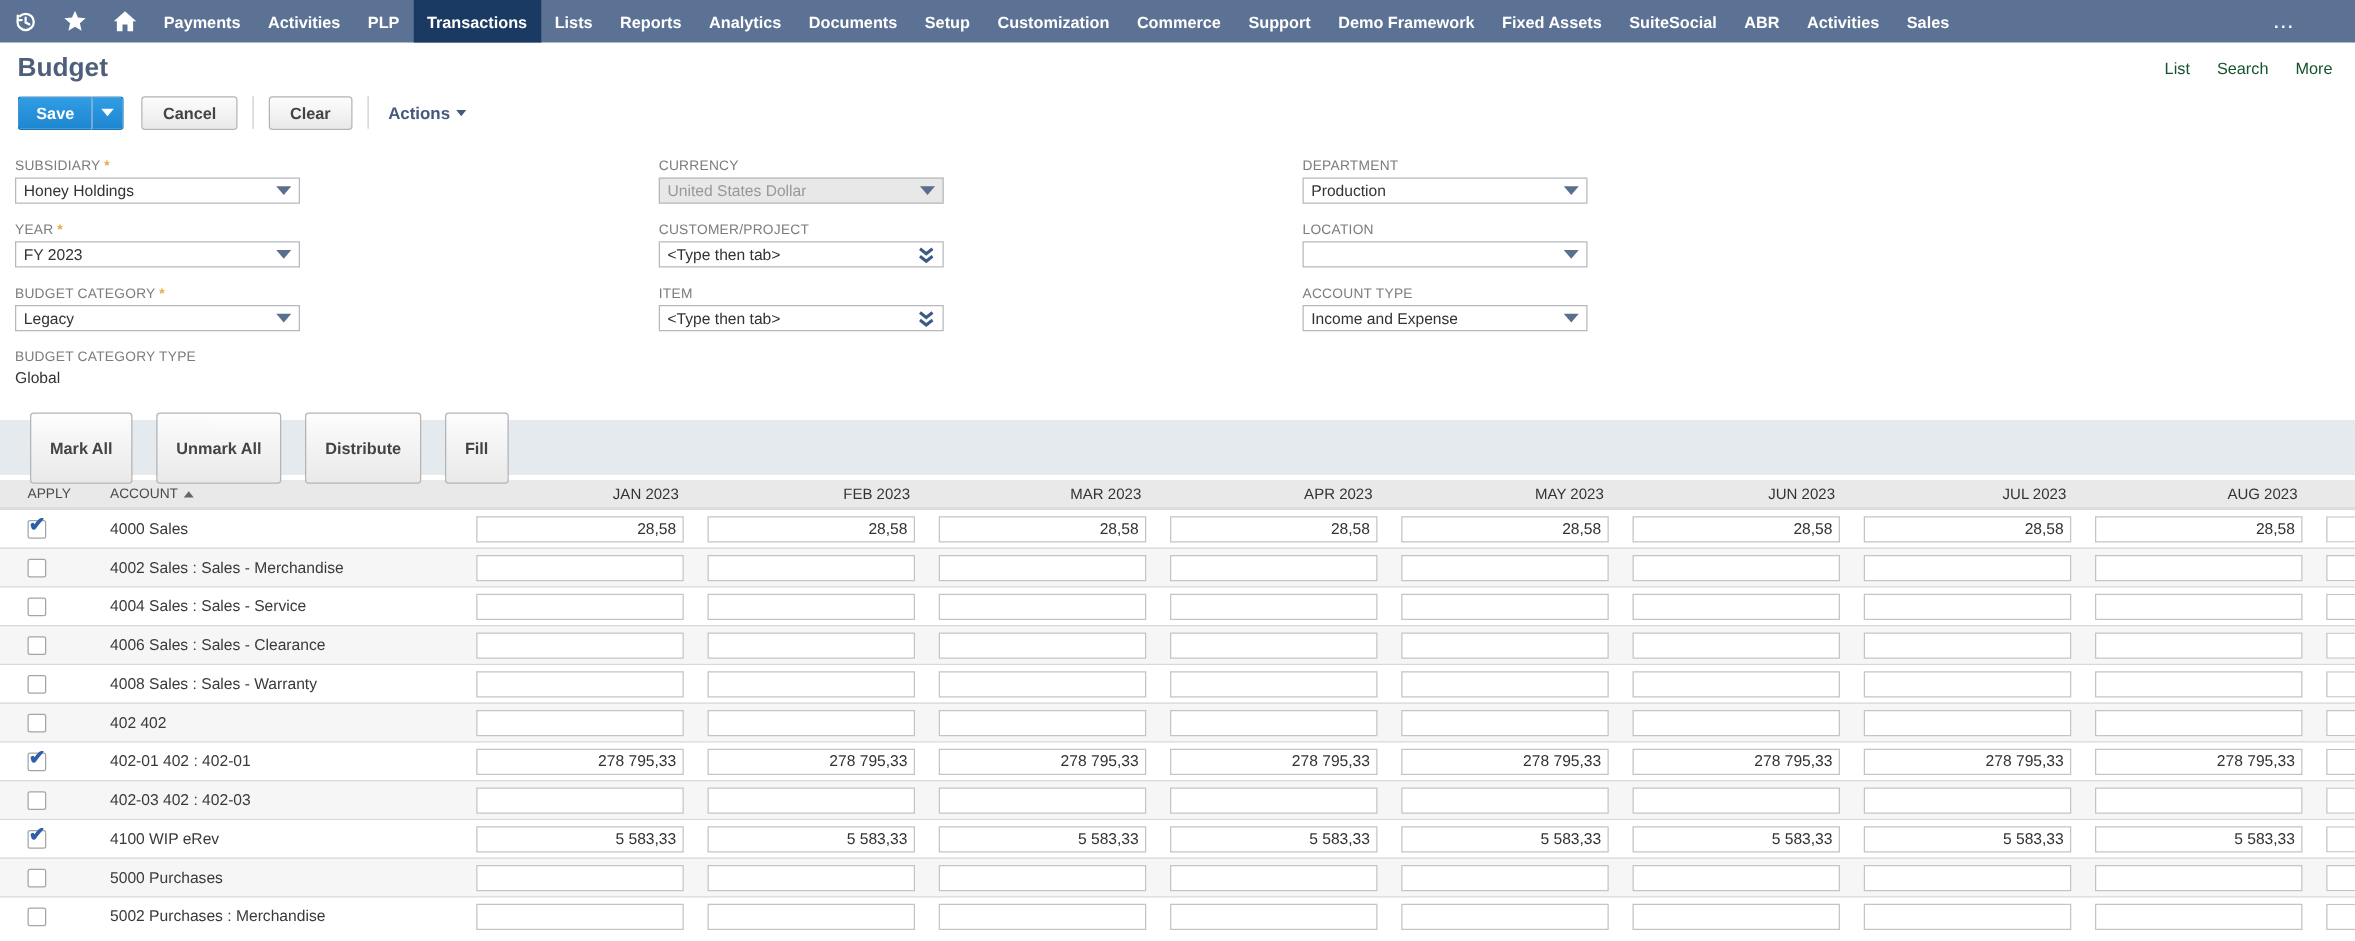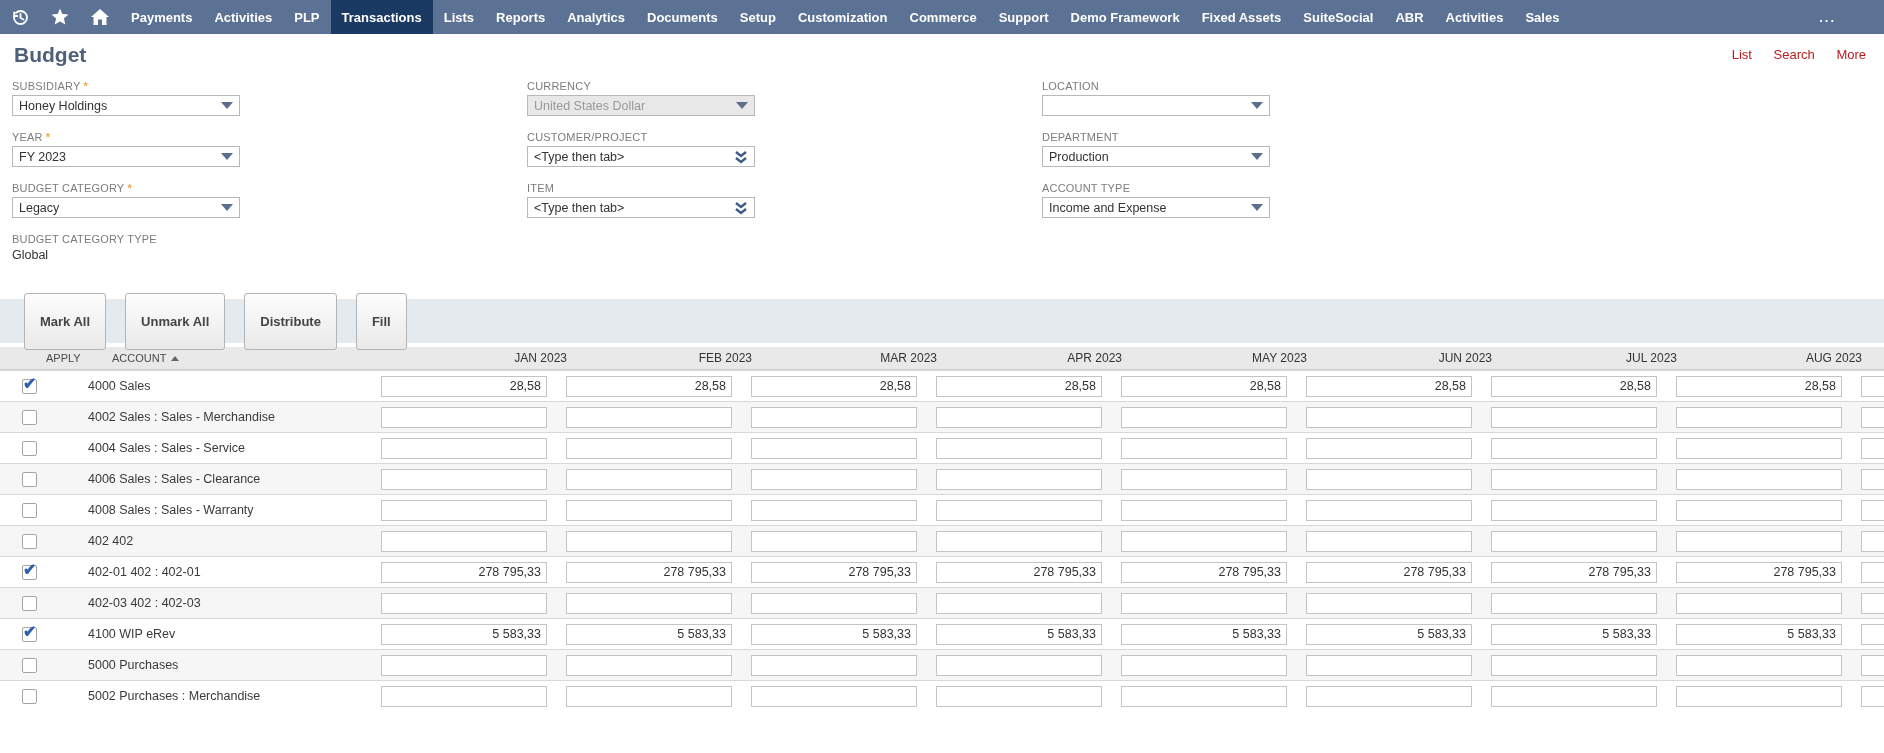--- a/index.html
+++ b/index.html
@@ -25,21 +25,21 @@
   }
   .nav-item.active { background:#1b3a63; }
   .nav-overflow {
     margin-left:auto; margin-right:48px; display:flex; align-items:center;
     font-weight:bold; letter-spacing:2px; cursor:pointer;
   }
 
   
   .page-header { padding:9px 14px 0 14px; position:relative; }
   .page-title { font-size:21px; font-weight:bold; color:#4d5f79; }
-  .header-links { position:absolute; top:13px; right:18px; font-size:13px; color:#b91c1c;text-align:right; }
+  .header-links { position:absolute; top:13px; right:18px; font-size:13px; color:#14532d;text-align:right; }
   .header-links span { margin-left:18px; cursor:pointer; }
 
   .btn-row { display:flex; align-items:center; margin-top:9px; height:28px; }
   .save-split { display:inline-flex; }
   .btn-save-main {
     background:linear-gradient(#2f9de4,#1e86d1); color:#fff; font-weight:bold;
     padding:5px 14px; border:1px solid #1a76ba; border-right:none;
     border-radius:3px 0 0 3px; font-size:13px; cursor:pointer;
   }
   .btn-save-arrow {
@@ -56,21 +56,21 @@
   .ml14 { margin-left:14px; }
   .v-sep { width:1px; height:26px; background:#ccc; margin:0 12px; }
   .actions-link {
     color:#44597c; font-weight:bold; font-size:13.5px; display:flex; align-items:center;
     cursor:pointer; margin-left:4px;
   }
   .tri-down-navy { width:0; height:0; border-left:4px solid transparent; border-right:4px solid transparent; border-top:5px solid #44597c; margin-left:5px; }
 
   
   .form-area { position:relative; height:182px; margin-top:12px; }
-  .form-col { position:absolute; top:1px; width:228px; }
+  .form-col { position:absolute; top:11px; width:228px; }
   #form-col-0 { left:12px; } #form-col-1 { left:527px; } #form-col-2 { left:1042px; }
   .field-group { margin-bottom:15px; }
   .field-label { font-size:11px; color:#7c7c7c; margin-bottom:3px; letter-spacing:0.2px; }
   .required-star { color:#eda73c; margin-left:3px; font-weight:bold; }
   .field-select {
     height:21px; border:1px solid #b6b9bc; display:flex; align-items:center;
     padding:0 6px; font-size:12.5px; color:#333; background:#fff;
     justify-content:space-between; cursor:pointer;
   }
   .field-select.disabled { background:#e8e8e8; color:#96999c; cursor:default; }
@@ -82,21 +82,21 @@
   .grid-toolbar {
     margin-top:38px; height:44px; background:#e5eaef; display:flex; align-items:center;
     padding-left:24px;
   }
   .grid-toolbar .btn-secondary { margin-right:19px; padding:20px 15px; }
 
   
   .grid { margin-top:4px; }
   .grid-header {
     height:23px; background:#e9e9e9; display:flex; align-items:center;
-    font-size:11px; color:#4a4a4a; border-bottom:1px solid #d0d0d0;padding-left:24px;
+    font-size:11px; color:#4a4a4a; border-bottom:1px solid #d0d0d0;
   }
   .col-apply { width:88px; padding-left:22px; flex:none; display:flex; align-items:center; }
   .col-account { width:292px; flex:none; display:flex; align-items:center; }
   .col-month { width:185px; flex:none; }
   .col-month-header { text-align:right; padding-right:22px; font-size:12px; color:#333; }
   .col-partial { width:24px; flex:none; overflow:hidden; }
   .sort-arrow { width:0; height:0; border-left:4px solid transparent; border-right:4px solid transparent; border-bottom:5px solid #666; margin-left:5px; }
 
   .grid-row {
     display:flex; align-items:center; height:31px; border-top:1px solid #d8d8d8;
@@ -164,20 +164,36 @@
   <div class="nav-overflow">...</div>
 </div>
 
 <div class="page-header">
   <div class="page-title">Budget</div>
   <div class="header-links">
     <span>List</span>
     <span>Search</span>
     <span>More</span>
   </div>
+  <div class="btn-row">
+    <div class="save-split">
+      <button class="btn-save-main">Save</button>
+      <div class="btn-save-arrow">
+        <div class="tri-down-white"></div>
+      </div>
+    </div>
+    <button class="btn-secondary ml14">Cancel</button>
+    <div class="v-sep"></div>
+    <button class="btn-secondary">Clear</button>
+    <div class="v-sep"></div>
+    <div class="actions-link">
+      <span>Actions</span>
+      <div class="tri-down-navy"></div>
+    </div>
+  </div>
 
   <div class="form-area" style="margin-left:-14px;">
     <div class="form-col" id="form-col-0">
         <div class="field-group">
           <div class="field-label"><span>SUBSIDIARY</span><span class="required-star">*</span></div>
           <div class="field-select">
             <span style="overflow: hidden; white-space: nowrap;">Honey Holdings</span>
             <div class="dd-arrow"></div>
           </div>
         </div>
@@ -224,30 +240,30 @@
             <span style="overflow: hidden; white-space: nowrap;">&lt;Type then tab&gt;</span>
             <svg width="14" height="14" viewBox="0 0 14 14" class="dbl-chevron">
               <path d="M2 2 L7 6 L12 2" fill="none" stroke="#3c5a86" stroke-width="2.4"></path>
               <path d="M2 8 L7 12 L12 8" fill="none" stroke="#3c5a86" stroke-width="2.4"></path>
             </svg>
           </div>
         </div>
       </div>
     <div class="form-col" id="form-col-2">
         <div class="field-group">
+          <div class="field-label"><span>DEPARTMENT</span></div>
+          <div class="field-select">
+            <span style="overflow: hidden; white-space: nowrap;">Production</span>
+            <div class="dd-arrow"></div>
+          </div>
+        </div>
+        <div class="field-group">
           <div class="field-label"><span>LOCATION</span></div>
           <div class="field-select">
             <span style="overflow: hidden; white-space: nowrap;"></span>
-            <div class="dd-arrow"></div>
-          </div>
-        </div>
-        <div class="field-group">
-          <div class="field-label"><span>DEPARTMENT</span></div>
-          <div class="field-select">
-            <span style="overflow: hidden; white-space: nowrap;">Production</span>
             <div class="dd-arrow"></div>
           </div>
         </div>
         <div class="field-group">
           <div class="field-label"><span>ACCOUNT TYPE</span></div>
           <div class="field-select">
             <span style="overflow: hidden; white-space: nowrap;">Income and Expense</span>
             <div class="dd-arrow"></div>
           </div>
         </div>

